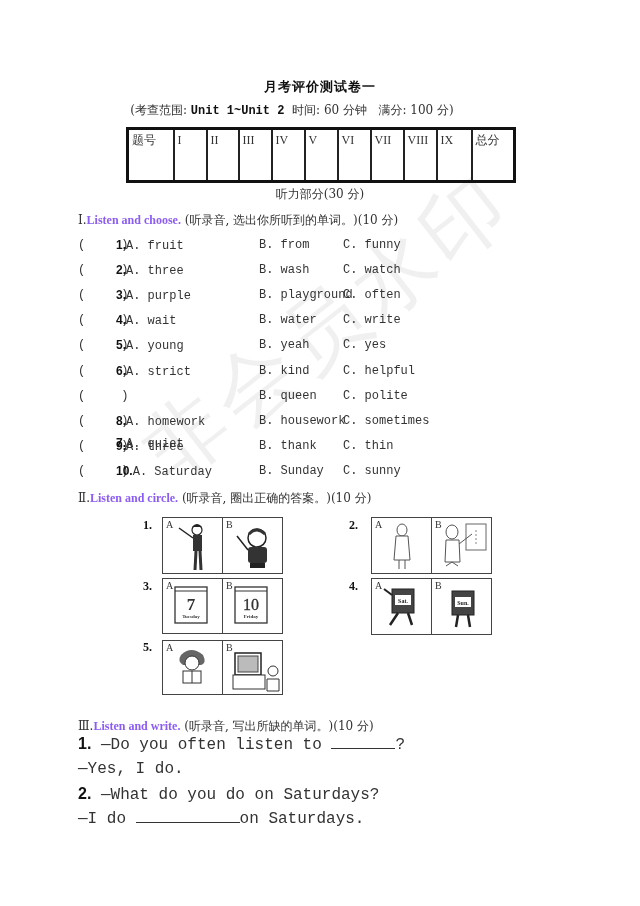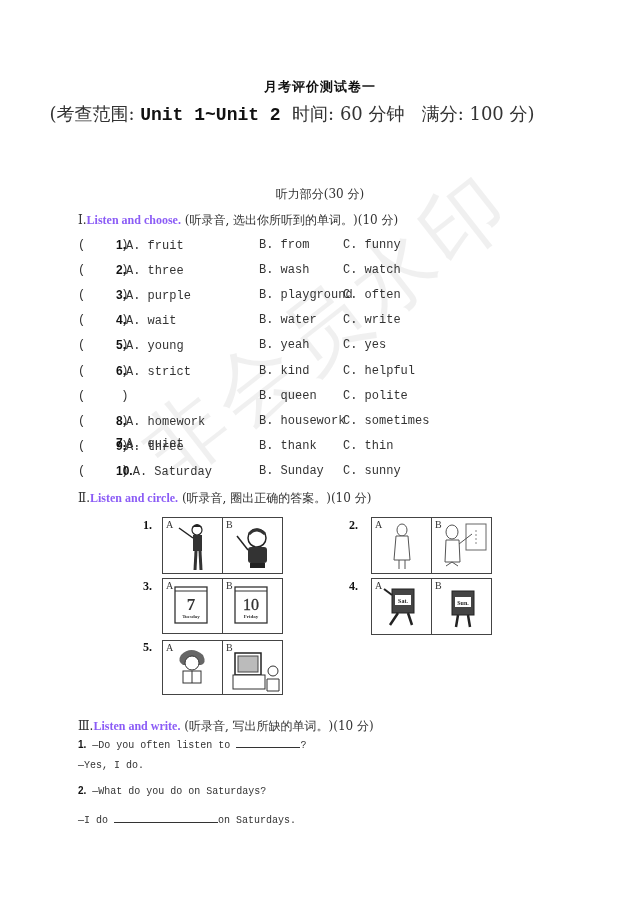--- a/index.html
+++ b/index.html
@@ -3,21 +3,21 @@
 <meta charset="utf-8">
 <style>
   html, body { margin: 0; padding: 0; background: #ffffff; }
   body {
     width: 640px; height: 906px; position: relative; overflow: hidden;
     font-family: "DejaVu Serif", "Liberation Serif", serif;
     color: #222;
   }
   .abs { position: absolute; white-space: nowrap; }
   .title { left: 0; width: 640px; top: 78px; text-align: center; font-size: 13px; font-weight: bold; letter-spacing: 1px; color: #111; }
-  .subtitle { left: 0; width: 584px; top: 102px; text-align: center; font-size: 18px; color: #333; }
+  .subtitle { left: 0; width: 584px; top: 102px; text-align: center; font-size: 12px; color: #333; }
   .subtitle .mono { font-family: "Liberation Mono", "DejaVu Sans Mono", monospace; font-weight: bold; color: #111; }
   table.score {
     position: absolute; left: 126px; top: 127px; width: 387px; height: 56px;
     border-collapse: collapse; border: 3px solid #111; table-layout: fixed;
   }
   table.score td {
     border: 2px solid #222; font-size: 12px; color: #333; padding: 0 0 0 3px;
     vertical-align: top; height: 24px; line-height: 20px;
     font-family: "Liberation Serif", "DejaVu Serif", serif;
   }
@@ -29,21 +29,21 @@
   .picbox {
     position: absolute; border: 1px solid #444; background: #fff;
     display: flex;
   }
   .picbox .cell { flex: 1; position: relative; }
   .picbox .cell + .cell { border-left: 1px solid #444; }
   .picbox .lbl { position: absolute; left: 3px; top: 1px; font-size: 10px; color: #333; font-family: "Liberation Serif", serif; }
   .picbox svg { position: absolute; left: 0; top: 0; }
   .picnum { font-size: 12px; font-weight: bold; color: #111; font-family: "Liberation Serif", serif; }
   .blank { display: inline-block; border-bottom: 1px solid #333; height: 12px; vertical-align: baseline; }
-  .write { font-family: "Liberation Mono", "DejaVu Sans Mono", monospace; font-size: 10px; color: #333; }
+  .write { font-family: "Liberation Mono", "DejaVu Sans Mono", monospace; font-size: 16px; color: #333; }
   .write .num { font-family: "Liberation Sans", sans-serif; font-weight: bold; color: #111; }
   .watermark {
     position: absolute; left: 120px; top: 420px; font-size: 82px; color: rgba(0,0,0,0.06);
     transform: rotate(-38deg); transform-origin: left top; letter-spacing: 6px;
     font-family: "DejaVu Sans", sans-serif; pointer-events: none;
   }
 </style>
 </head>
 <body>
 
@@ -62,20 +62,33 @@
       <col style="width:33px">
       <col style="width:33px">
       <col style="width:33px">
       <col style="width:33px">
       <col style="width:33px">
       <col style="width:33px">
       <col style="width:35px">
       <col style="width:43px">
   </colgroup>
   <tbody>
+      <tr>
+    <td>题号</td>
+    <td>I</td>
+    <td>II</td>
+    <td>III</td>
+    <td>IV</td>
+    <td>V</td>
+    <td>VI</td>
+    <td>VII</td>
+    <td>VIII</td>
+    <td>IX</td>
+    <td>总分</td>
+  </tr>
 </tbody>
   </table>
 
 <div class="abs listening">听力部分(30 分)</div>
 
 <div class="abs sec-head" style="left:78px; top:212px;">
   <span>Ⅰ.</span><b>Listen and choose.</b><span> (听录音, 选出你所听到的单词。)(10 分)</span>
 </div>
 
 <div id="q-list">

